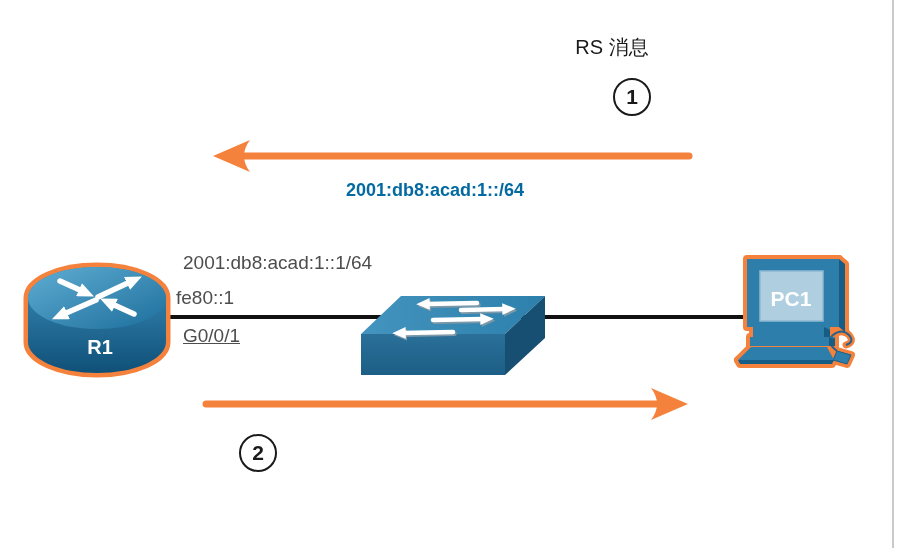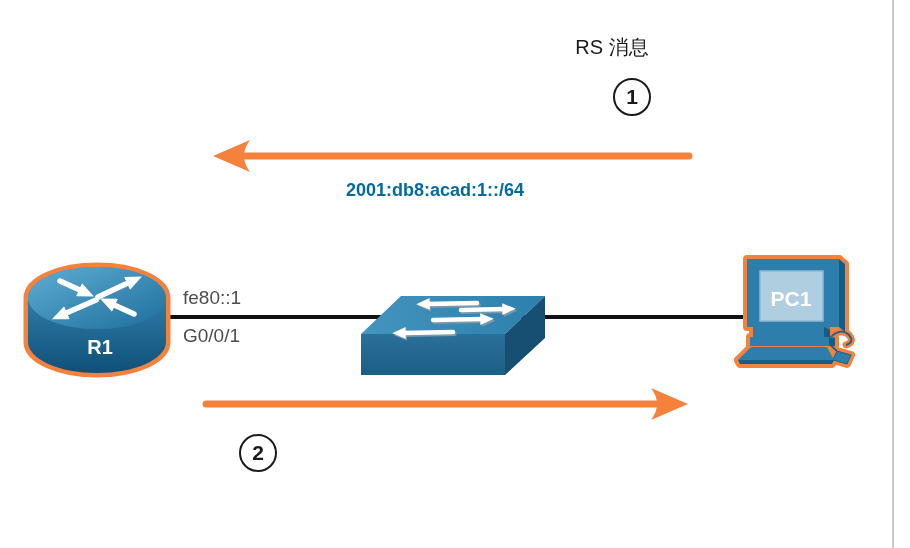--- a/index.html
+++ b/index.html
@@ -36,22 +36,23 @@
 
   <svg class="abs" style="left:200px;top:138px;" width="500" height="36" viewBox="0 0 500 36">
     <line x1="38" y1="18" x2="489" y2="18" stroke="#F5823C" stroke-width="7" stroke-linecap="round"></line>
     <path d="M 13 18 L 50 2 Q 38 18 50 34 Z" fill="#F5823C"></path>
   </svg>
 
   <div class="abs prefix-label" style="left:285px;top:180px;">2001:db8:acad:1::/64</div>
 
   <div class="abs eth-line" style="left:170px;top:315px;width:575px;"></div>
 
-  <div class="abs lbl" style="left:183px;top:287px;">fe80::1</div>
-  <div class="abs lbl" style="left:183px;top:325px;">G0/0/1</div>
+  <div class="abs lbl" style="left:183px;top:252px;">2001:db8:acad:1::1/64</div>
+  <div class="abs lbl" style="left:176px;top:287px;">fe80::1</div>
+  <div class="abs lbl" style="left:183px;top:325px;text-decoration:underline;">G0/0/1</div>
 
   <svg class="abs devsvg" style="left:18px;top:258px;" width="158" height="126" viewBox="0 0 158 126">
     <defs>
       <linearGradient id="rBody" x1="0" y1="0" x2="0" y2="1">
         <stop offset="0" stop-color="#3C8FBC"></stop>
           <stop offset="1" stop-color="#0F5078"></stop>
       </linearGradient>
       <linearGradient id="rTop" x1="0" y1="0" x2="1" y2="1">
         <stop offset="0" stop-color="#5FADD3"></stop>
           <stop offset="1" stop-color="#1D6E9C"></stop>

